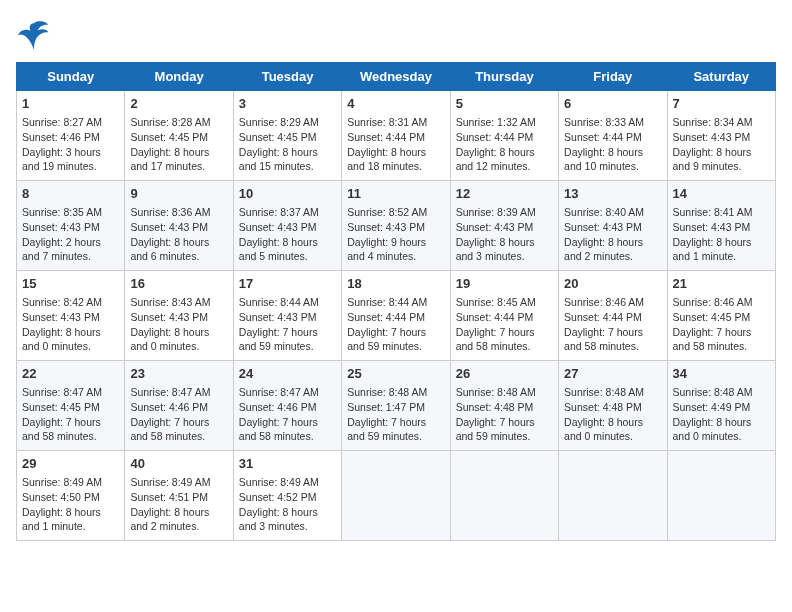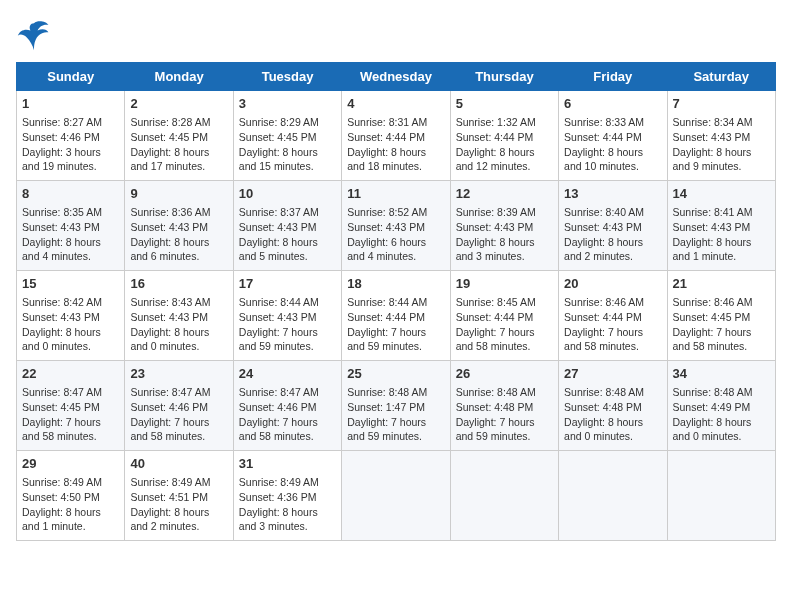--- a/index.html
+++ b/index.html
@@ -157,39 +157,39 @@
           <div>Sunrise: 8:34 AM</div>
           <div>Sunset: 4:43 PM</div>
           <div>Daylight: 8 hours and 9 minutes.</div>
         </td>
       </tr>
       <tr>
         <td>
           <span class="day-number">8</span>
           <div>Sunrise: 8:35 AM</div>
           <div>Sunset: 4:43 PM</div>
-          <div>Daylight: 8 hours and 4 minutes.</div>
+          <div>Daylight: 2 hours and 7 minutes.</div>
         </td>
         <td>
           <span class="day-number">9</span>
           <div>Sunrise: 8:36 AM</div>
           <div>Sunset: 4:43 PM</div>
           <div>Daylight: 8 hours and 6 minutes.</div>
         </td>
         <td>
           <span class="day-number">10</span>
           <div>Sunrise: 8:37 AM</div>
           <div>Sunset: 4:43 PM</div>
           <div>Daylight: 8 hours and 5 minutes.</div>
         </td>
         <td>
           <span class="day-number">11</span>
           <div>Sunrise: 8:52 AM</div>
           <div>Sunset: 4:43 PM</div>
-          <div>Daylight: 6 hours and 4 minutes.</div>
+          <div>Daylight: 9 hours and 4 minutes.</div>
         </td>
         <td>
           <span class="day-number">12</span>
           <div>Sunrise: 8:39 AM</div>
           <div>Sunset: 4:43 PM</div>
           <div>Daylight: 8 hours and 3 minutes.</div>
         </td>
         <td>
           <span class="day-number">13</span>
           <div>Sunrise: 8:40 AM</div>
@@ -300,21 +300,21 @@
         </td>
         <td>
           <span class="day-number">40</span>
           <div>Sunrise: 8:49 AM</div>
           <div>Sunset: 4:51 PM</div>
           <div>Daylight: 8 hours and 2 minutes.</div>
         </td>
         <td>
           <span class="day-number">31</span>
           <div>Sunrise: 8:49 AM</div>
-          <div>Sunset: 4:36 PM</div>
+          <div>Sunset: 4:52 PM</div>
           <div>Daylight: 8 hours and 3 minutes.</div>
         </td>
         <td class="empty-cell"></td>
         <td class="empty-cell"></td>
         <td class="empty-cell"></td>
         <td class="empty-cell"></td>
       </tr>
     </tbody>
 </table>
 

